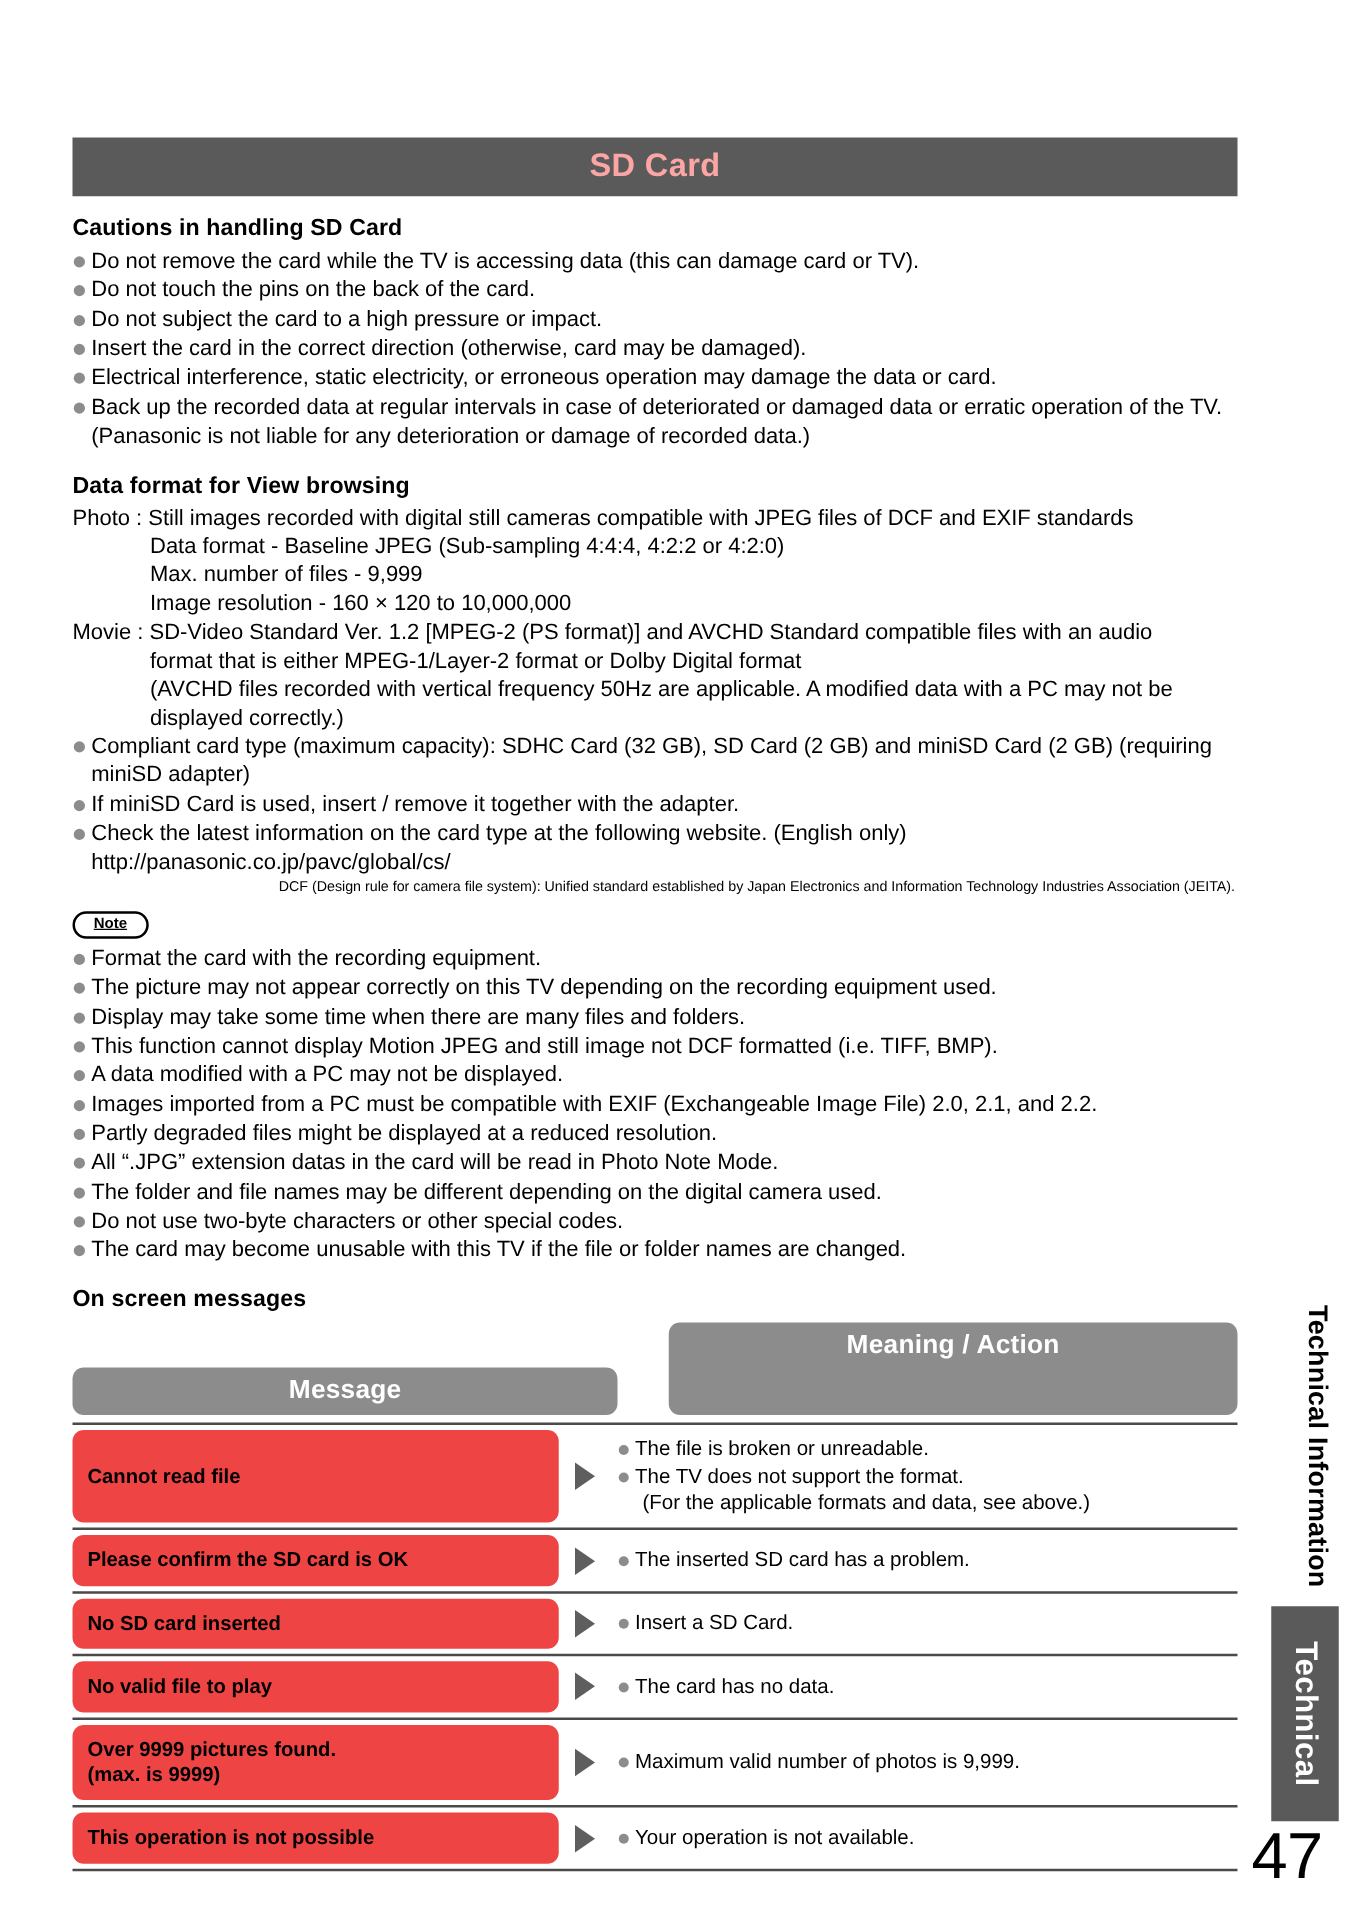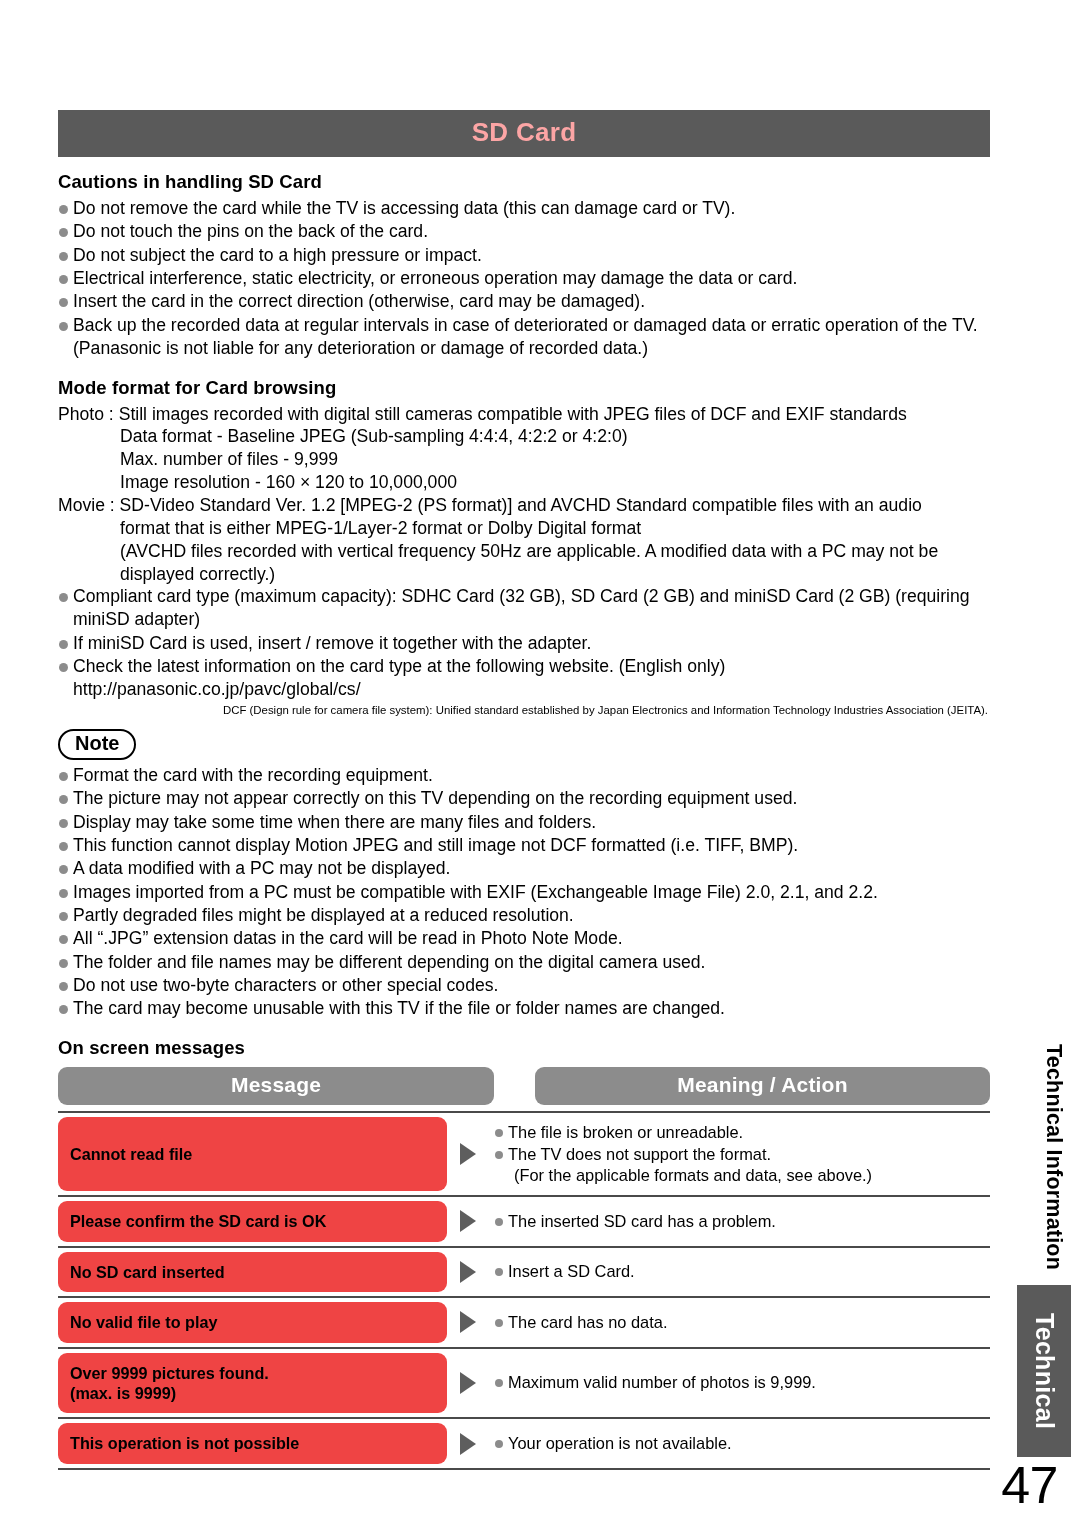--- a/index.html
+++ b/index.html
@@ -82,44 +82,45 @@
     margin-top: 2px;
     margin-bottom: 6px;
     padding-right: 2px;
   }
 
   
   .note-pill {
     display: inline-block;
     border: 2.2px solid #000;
     border-radius: 999px;
-    font-size: 20px;
+    font-size: 12px;
     font-weight: bold;
     padding: 1px 15px 3px 15px;
     line-height: 1.12;
     margin: 6px 0 4px 0;
+    text-decoration: underline;
   }
 
   
   .osm-head {
     display: flex;
     gap: 0;
     margin-top: 8px;
   }
   .osm-head .hcell {
     background: #8c8c8c;
     color: #ffffff;
     font-size: 21px;
     font-weight: bold;
     text-align: center;
     border-radius: 9px;
     padding: 6px 0 8px 0;
     letter-spacing: 0.2px;
   }
-  .osm-head .hcell.msg  { width: 439px; }
+  .osm-head .hcell.msg  { width: 439px; margin-top: 36px; }
   .osm-head .hcell.spacer { width: 41px; background: transparent; }
   .osm-head .hcell.act  { width: 458px; }
 
   .osm-rule {
     border-top: 2.5px solid #4a4a4a;
     margin-top: 6px;
   }
 
   .osm-row {
     display: flex;
@@ -234,32 +235,32 @@
       <li>
           <span class="cont">Do not remove the card while the TV is accessing data (this can damage card or TV).</span>
         </li>
       <li>
           <span class="cont">Do not touch the pins on the back of the card.</span>
         </li>
       <li>
           <span class="cont">Do not subject the card to a high pressure or impact.</span>
         </li>
       <li>
+          <span class="cont">Insert the card in the correct direction (otherwise, card may be damaged).</span>
+        </li>
+      <li>
           <span class="cont">Electrical interference, static electricity, or erroneous operation may damage the data or card.</span>
         </li>
       <li>
-          <span class="cont">Insert the card in the correct direction (otherwise, card may be damaged).</span>
-        </li>
-      <li>
           <span class="cont">Back up the recorded data at regular intervals in case of deteriorated or damaged data or erratic operation of the TV. (Panasonic is not liable for any deterioration or damage of recorded data.)</span>
         </li>
     </ul>
 
     
-    <div class="sub-head tight">Mode format for Card browsing</div>
+    <div class="sub-head tight">Data format for View browsing</div>
 
     <div class="dfrow">
       <span class="lead">Photo : Still images recorded with digital still cameras compatible with JPEG files of DCF   and EXIF standards</span>
       <span class="ind">Data format - Baseline JPEG (Sub-sampling 4:4:4, 4:2:2 or 4:2:0)</span>
       <span class="ind">Max. number of files - 9,999</span>
       <span class="ind">Image resolution - 160 × 120 to 10,000,000</span>
     </div>
 
     <div class="dfrow">
       <span class="lead">Movie : SD-Video Standard Ver. 1.2 [MPEG-2 (PS format)] and AVCHD Standard compatible files with an audio</span>

